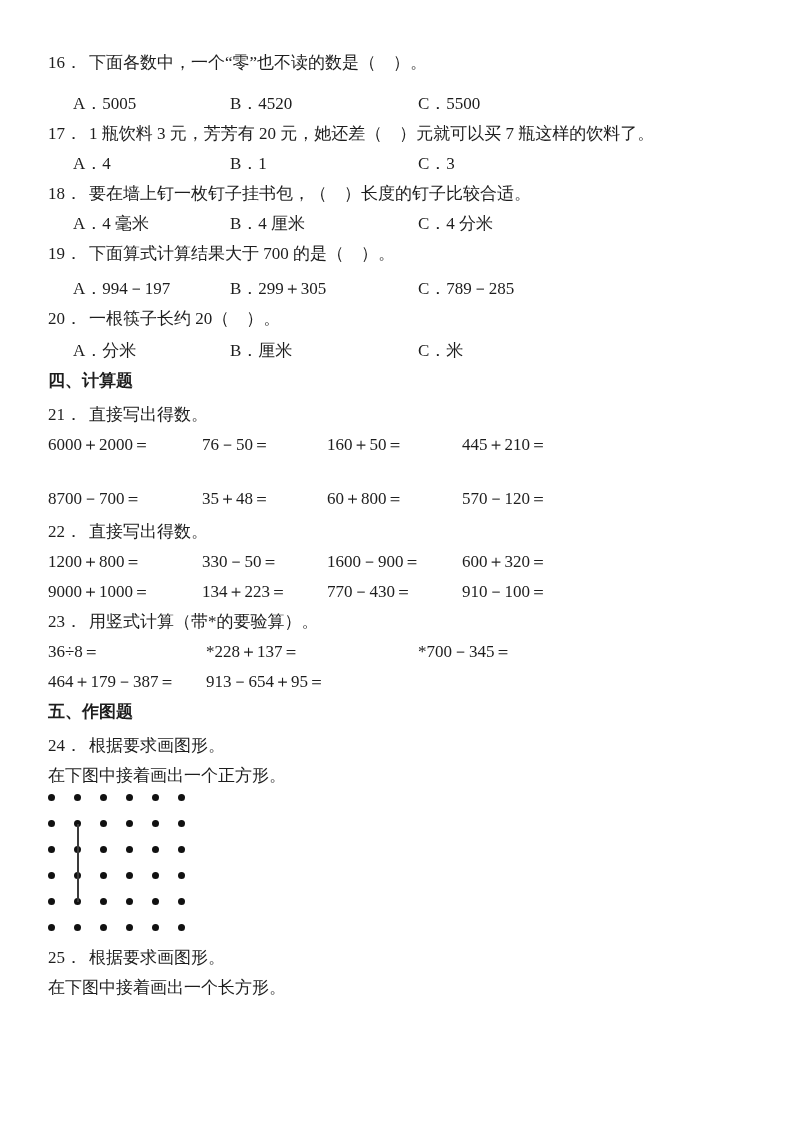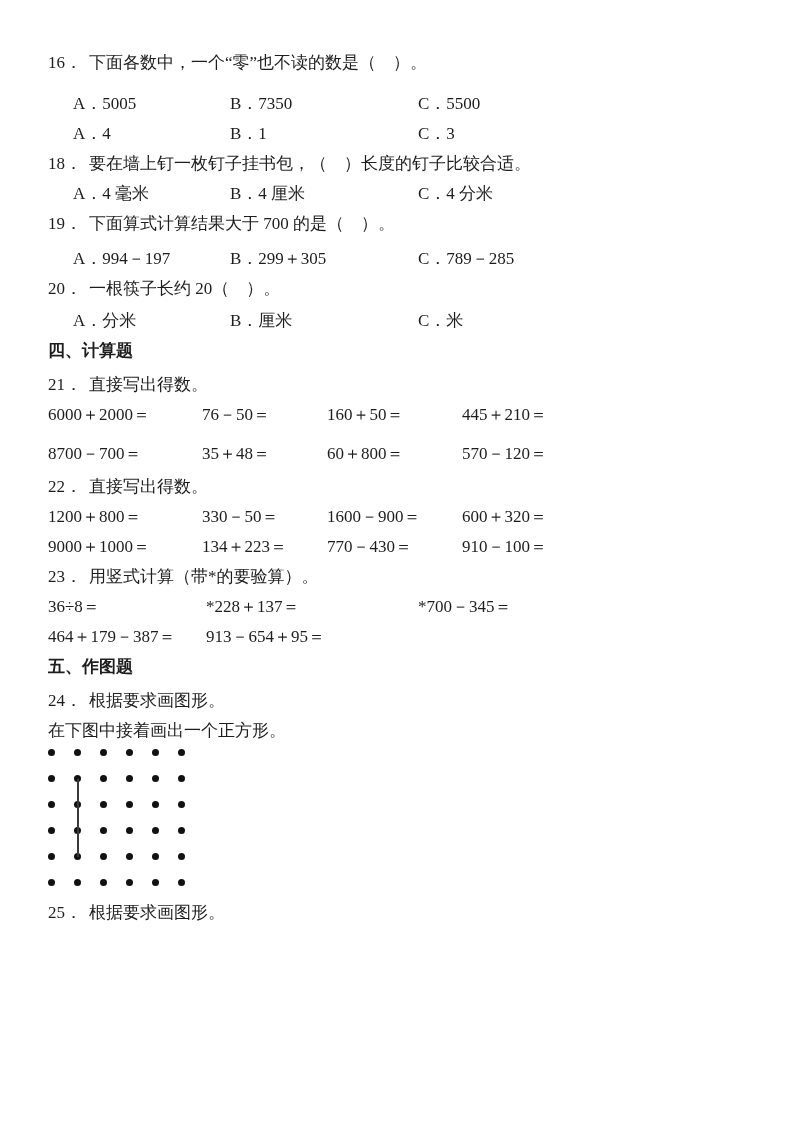--- a/index.html
+++ b/index.html
@@ -32,21 +32,21 @@
   .calc3 {
     display: grid;
     grid-template-columns: 158px 212px 1fr;
     line-height: 30px;
     white-space: nowrap;
   }
   .mt2  { margin-top: 2px; }
   .mt3  { margin-top: 3px; }
   .mt4  { margin-top: 4px; }
   .mt5  { margin-top: 5px; }
-  .mt7  { margin-top: 9px; }
+  .mt7  { margin-top: 24px; }
   .mt9  { }
   .mt11 { margin-top: 11px; }
   .mt12 { margin-top: 12px; }
   .dot-grid {
     position: relative;
     margin: 3px 0 0 0;
   }
   .dot {
     position: absolute;
     width: 7px;
@@ -61,24 +61,27 @@
 </head>
 <body>
 
 <div class="page">
 
   <div class="line">
     <span class="num">16．</span><span>下面各数中，一个“零”也不读的数是（　）。</span>
   </div>
   <div class="opts mt11">
     <span>A．5005</span>
-    <span>B．7350</span>
+    <span>B．4520</span>
     <span>C．5500</span>
   </div>
 
+  <div class="line">
+    <span class="num">17．</span><span>1 瓶饮料 3 元，芳芳有 20 元，她还差（　）元就可以买 7 瓶这样的饮料了。</span>
+  </div>
   <div class="opts">
     <span>A．4</span>
     <span>B．1</span>
     <span>C．3</span>
   </div>
 
   <div class="line">
     <span class="num">18．</span><span>要在墙上钉一枚钉子挂书包，（　）长度的钉子比较合适。</span>
   </div>
   <div class="opts">
@@ -195,14 +198,15 @@
       <span class="dot" style="left: 52px; top: 130px; background: rgb(17, 17, 17);"></span>
       <span class="dot" style="left: 78px; top: 130px; background: rgb(17, 17, 17);"></span>
       <span class="dot" style="left: 104px; top: 130px; background: rgb(17, 17, 17);"></span>
       <span class="dot" style="left: 130px; top: 130px; background: rgb(17, 17, 17);"></span>
       <span class="segment" style="left: 28.5px; top: 29.5px; height: 78px; background: rgb(58, 58, 58);"></span>
     </div>
 
   <div class="line mt12">
     <span class="num">25．</span><span>根据要求画图形。</span>
   </div>
+  <div class="line">在下图中接着画出一个长方形。</div>
 
 </div>
 
 </body></html>

